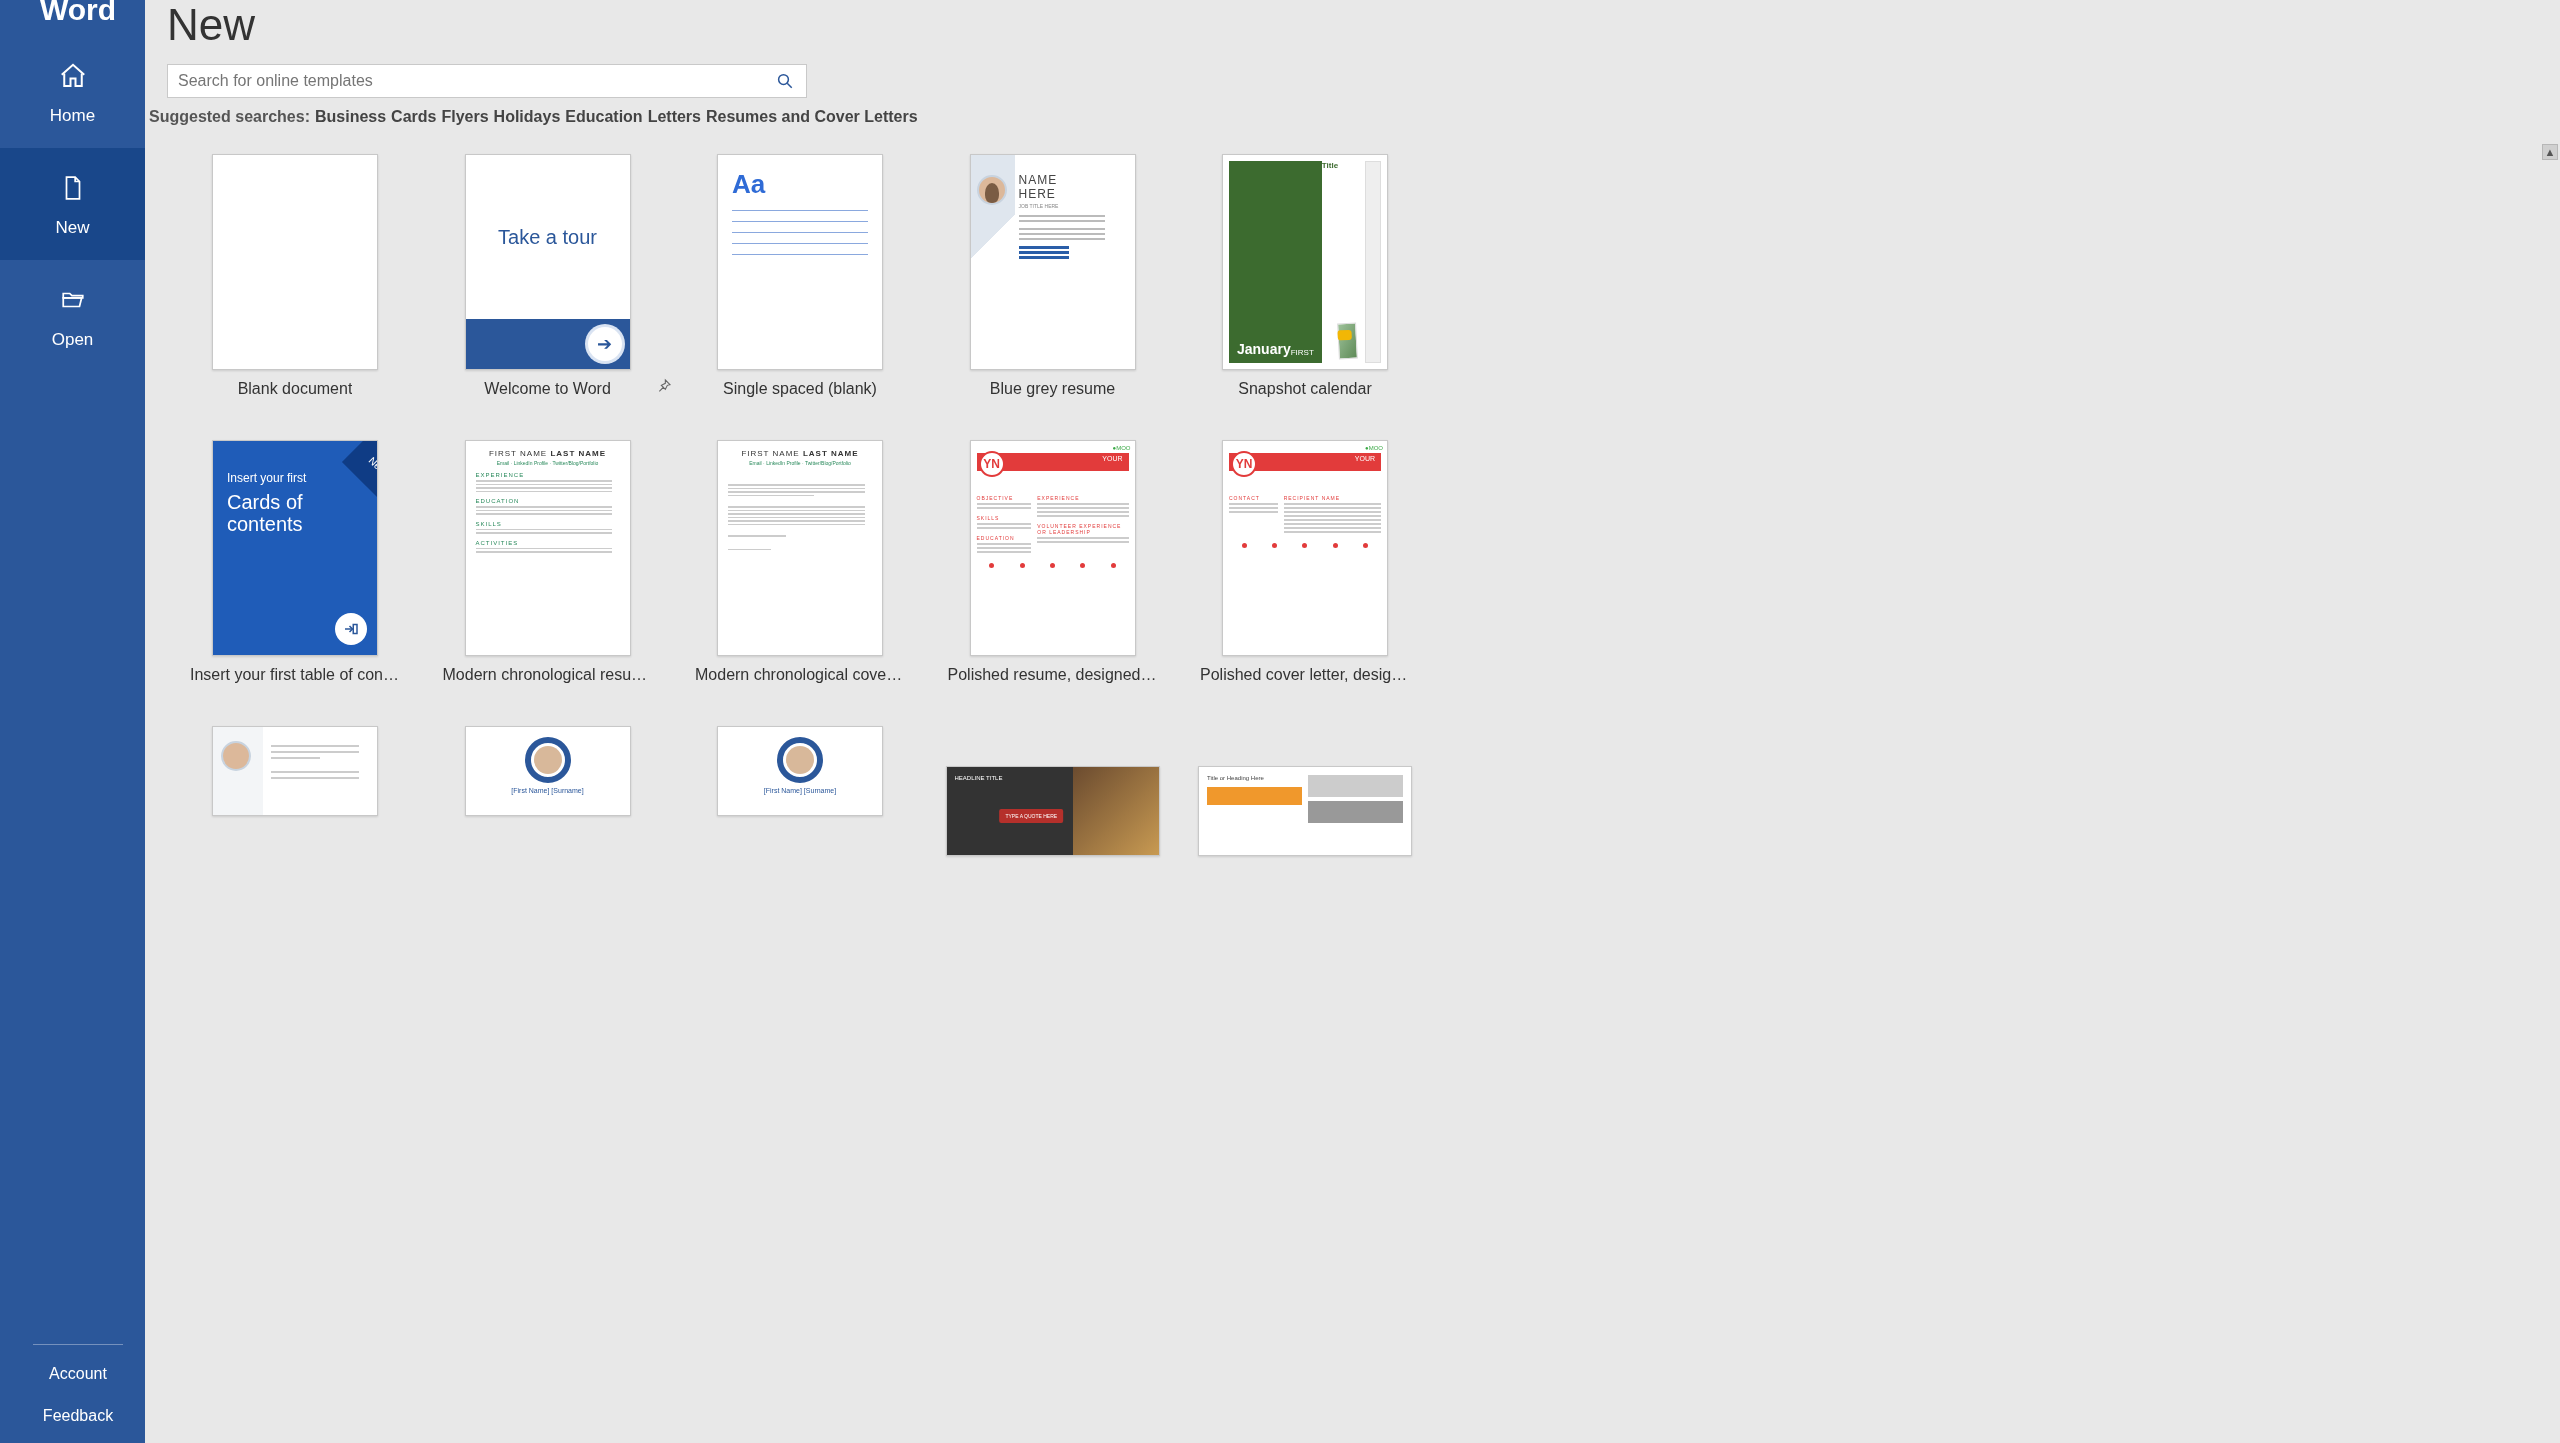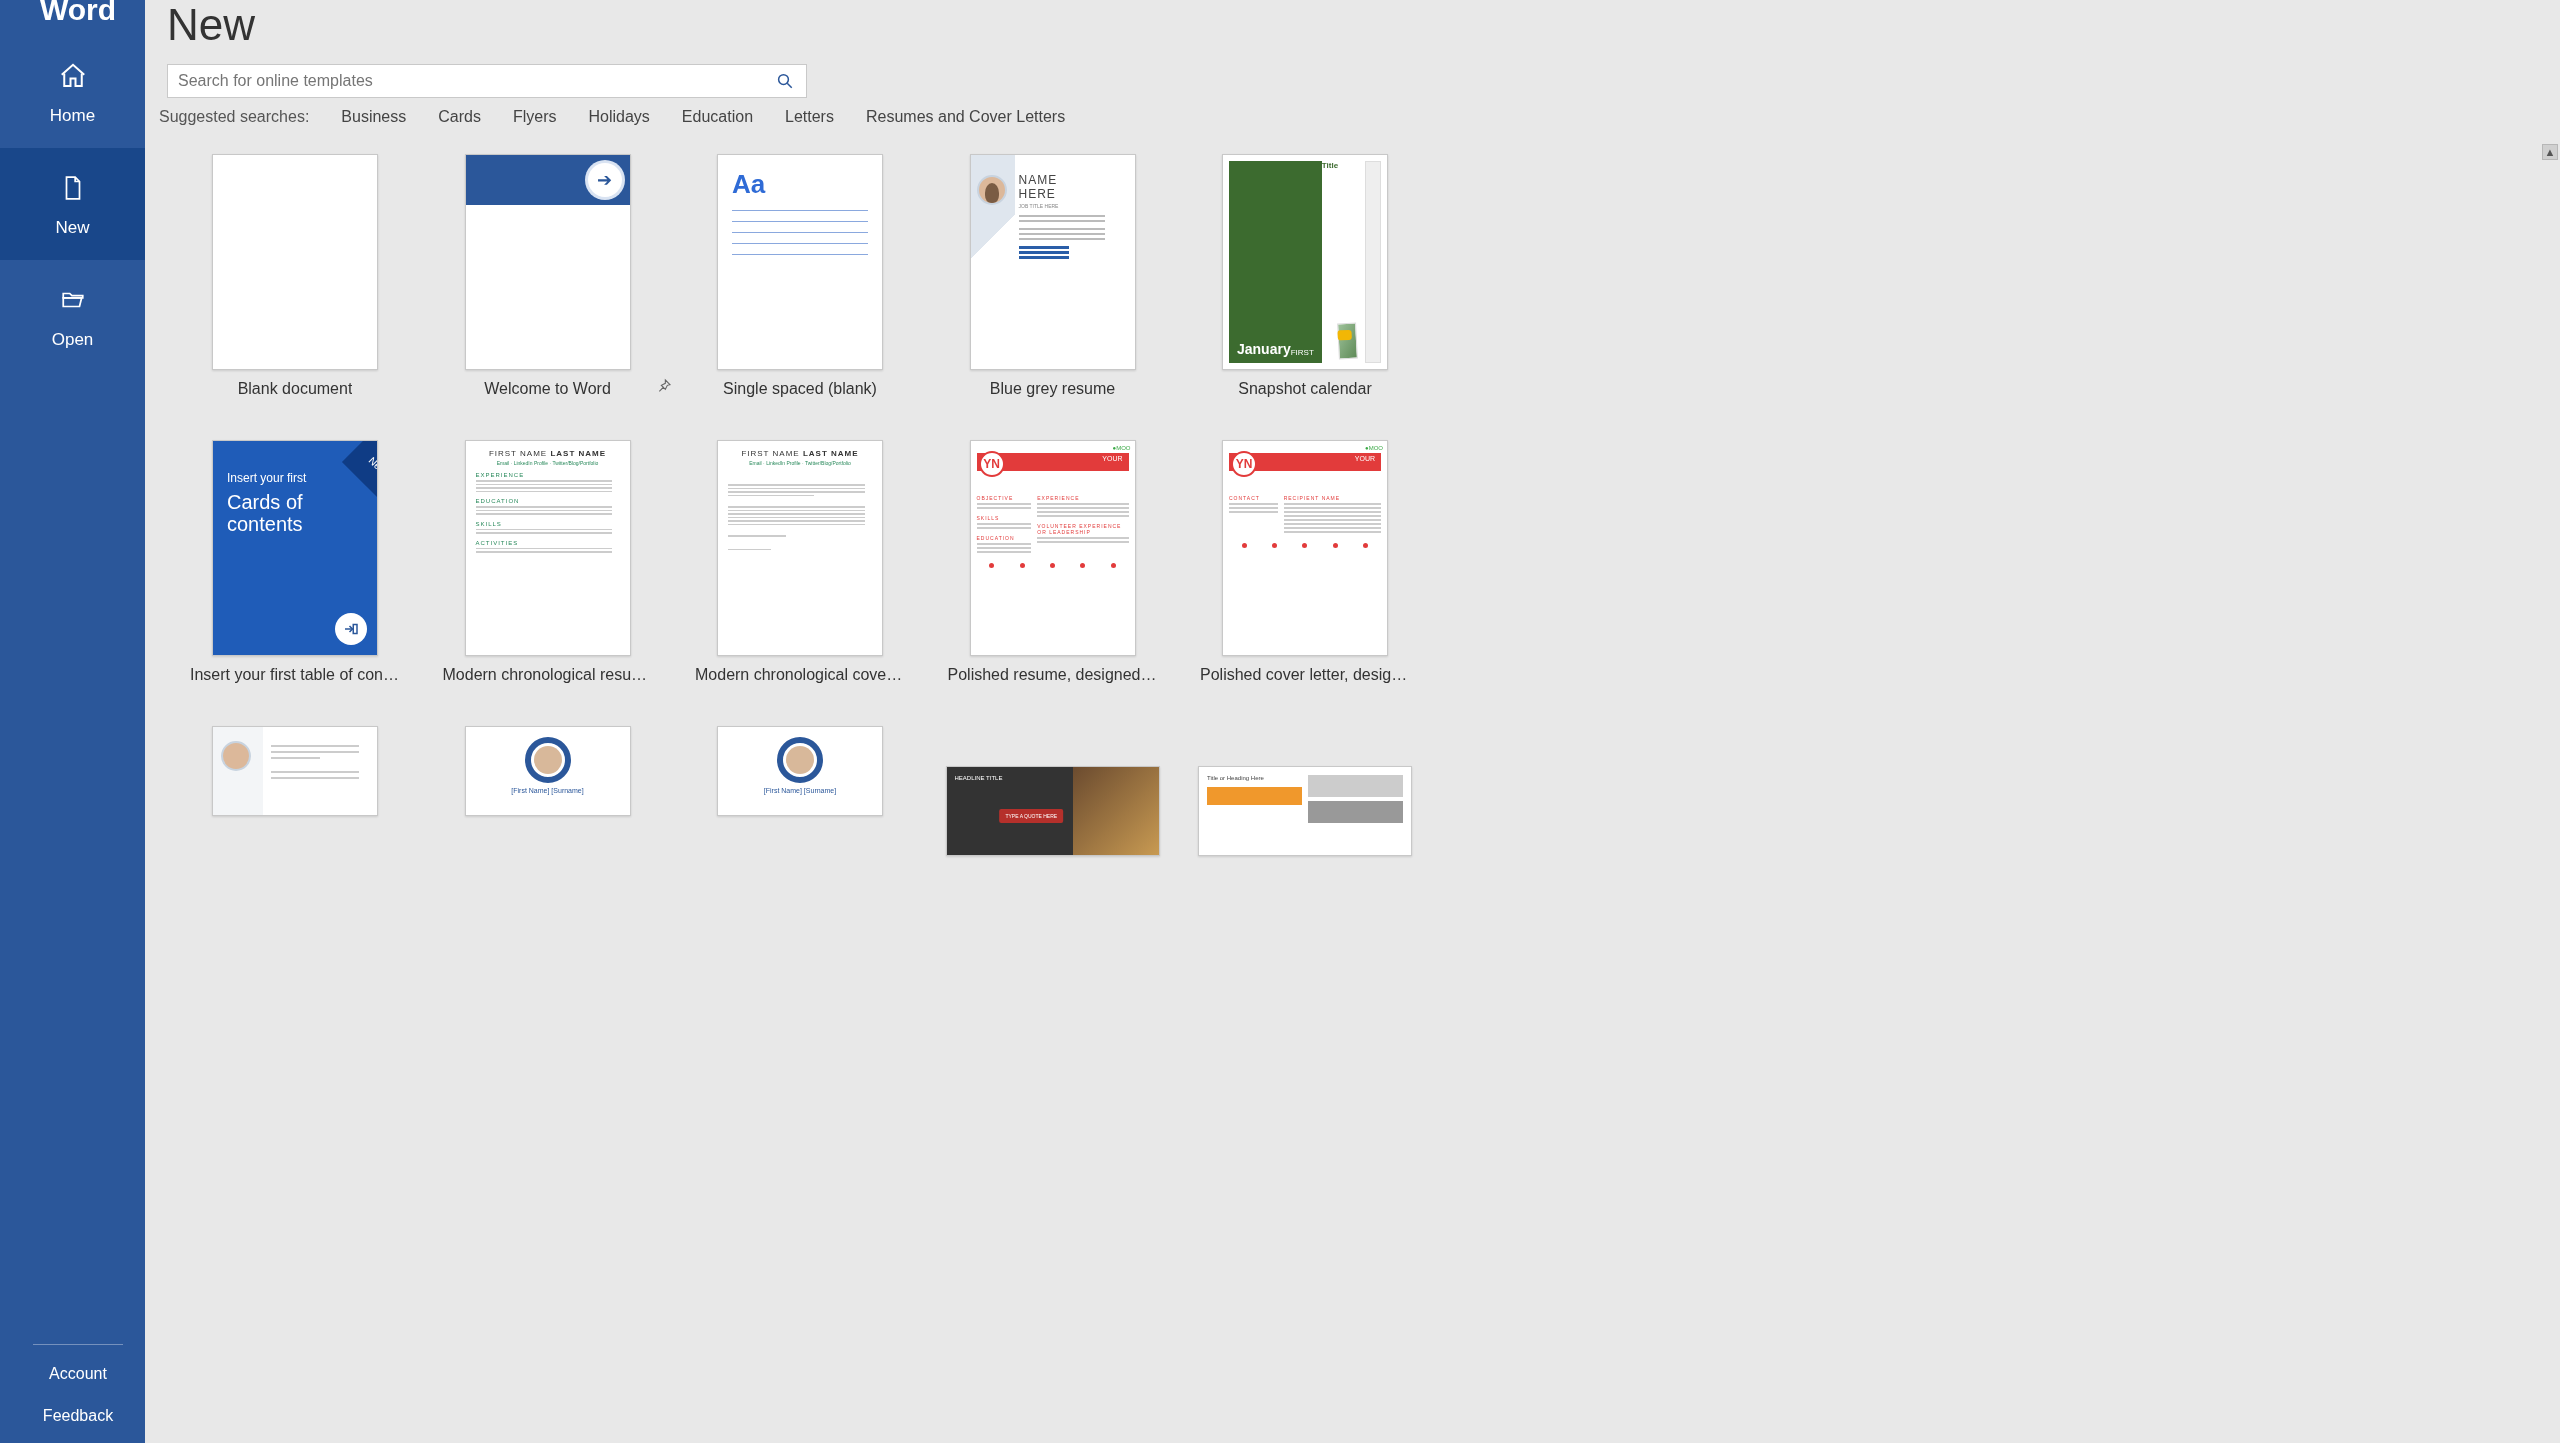--- a/index.html
+++ b/index.html
@@ -38,21 +38,21 @@
   .page-title { font-size: 44px; font-weight: 300; color:#333; padding: 0 22px 6px 22px; }
   .search-wrap { padding: 8px 22px 4px 22px; }
   .search {
     width: 640px; height: 34px; background:#fff; border:1px solid #c9c9c9;
     display:flex; align-items:center; padding: 0 10px;
   }
   .search input {
     flex:1; border:none; outline:none; font-size:16px; color:#444; background:transparent;
   }
   .search .search-btn { width:22px; height:22px; cursor:pointer; display:flex; align-items:center; justify-content:center; }
-  .suggested { padding: 6px 22px 0 14px; font-size:16px; color:#555; display:flex; flex-wrap:wrap; gap: 8px 32px; align-items:center; }
+  .suggested { padding: 6px 22px 0 4px; font-size:16px; color:#555; display:flex; flex-wrap:wrap; gap: 8px 5px; align-items:center;font-weight:bold; }
   .suggested .lbl { color:#555; }
   .suggested .sug { color:#444; cursor:pointer; }
   .gallery-wrap { flex:1; position:relative; overflow:hidden; margin-top: 18px; }
   .gallery-scroll {
     position:absolute; inset:0 18px 0 0; overflow-y:auto; padding: 10px 10px 10px 30px;
   }
   .scrollbar-fake { position:absolute; top:0; right:2px; bottom:0; width:16px; display:flex; flex-direction:column; align-items:center; }
   .scrollbar-fake .arrow { width:16px; height:16px; background:#d0d0d0; border:1px solid #b7b7b7; display:flex; align-items:center; justify-content:center; font-size:11px; color:#555; cursor:pointer;}
   .scrollbar-fake .track { flex:1; width:16px; background:transparent; }
   .grid { display:grid; grid-template-columns: repeat(5, 240px); gap: 42px 0; justify-content: space-between; max-width: 1250px; }
@@ -210,20 +210,21 @@
         <div class="grid">
 
           <div class="tile">
             <div class="thumb"></div>
             <div class="caption">Blank document</div>
           </div>
 
           <div class="tile">
             <div class="thumb">
               <div class="tour">
+                <div class="mid">Take a tour</div>
                 <div class="bottombar">
                     <div class="circle">➔</div>
                   </div>
               </div>
             </div>
             <div class="caption">Welcome to Word</div>
             <span class="pin">
               <svg viewBox="0 0 24 24" width="16" height="16" fill="none" stroke="#666" stroke-width="1.6">
                   <path d="M14 3l7 7-4 1-3 6-3-3-6 6 6-6-3-3 6-3z"></path>
                 </svg>

